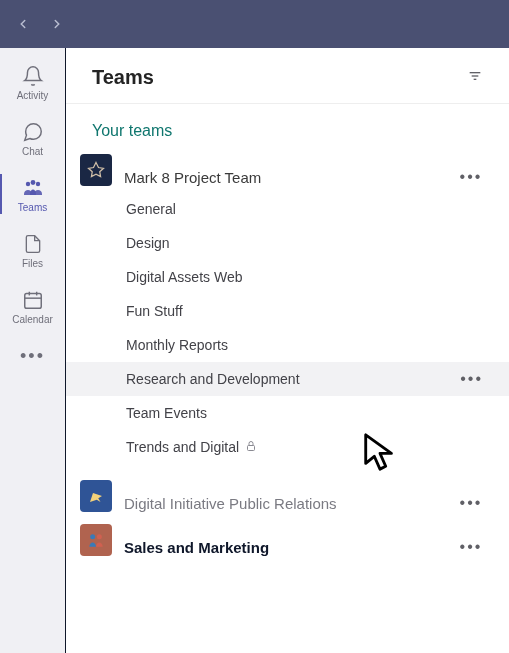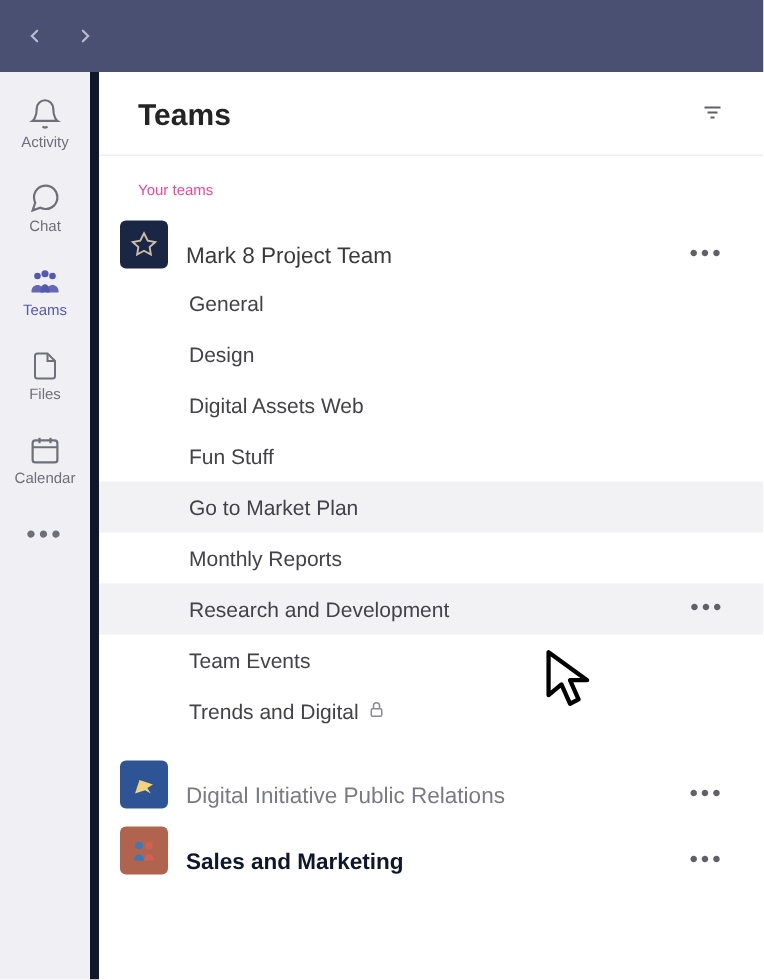--- a/index.html
+++ b/index.html
@@ -28,21 +28,21 @@
     color: #b9bdd1;
     cursor: pointer;
   }
   .app-body {
     display: flex;
     height: calc(100% - 48px);
   }
   .rail {
     width: 66px;
     background: #f0f0f4;
-    border-right: 6px solid #0f172a;
+    border-right: 1px solid #0f172a;
     display: flex;
     flex-direction: column;
     align-items: center;
     padding-top: 6px;
   }
   .rail-item {
     width: 66px;
     height: 56px;
     display: flex;
     flex-direction: column;
@@ -95,22 +95,22 @@
   .header h1 {
     font-size: 20px;
     font-weight: 700;
     color: #242424;
   }
   .filter-icon {
     color: #606066;
     cursor: pointer;
   }
   .section-label {
-    font-size: 10px;
-    color: #ec4899;
+    font-size: 16px;
+    color: #0f766e;
     padding: 18px 26px 8px 26px;
   }
   .team-row {
     display:flex;
     align-items:flex-end;
     padding: 6px 26px 6px 14px;
     gap: 12px;
     min-height: 44px;
     cursor: pointer;
   }
@@ -266,23 +266,20 @@
       </div>
     <div class="channel">
         <span>Design</span>
       </div>
     <div class="channel">
         <span>Digital Assets Web</span>
       </div>
     <div class="channel">
         <span>Fun Stuff</span>
       </div>
-    <div class="channel hl">
-        <span>Go to Market Plan</span>
-      </div>
     <div class="channel">
         <span>Monthly Reports</span>
       </div>
     <div class="channel hl">
       <span>Research and Development</span>
       <span class="ch-more">•••</span>
     </div>
     <div class="channel">
         <span>Team Events</span>
       </div>

